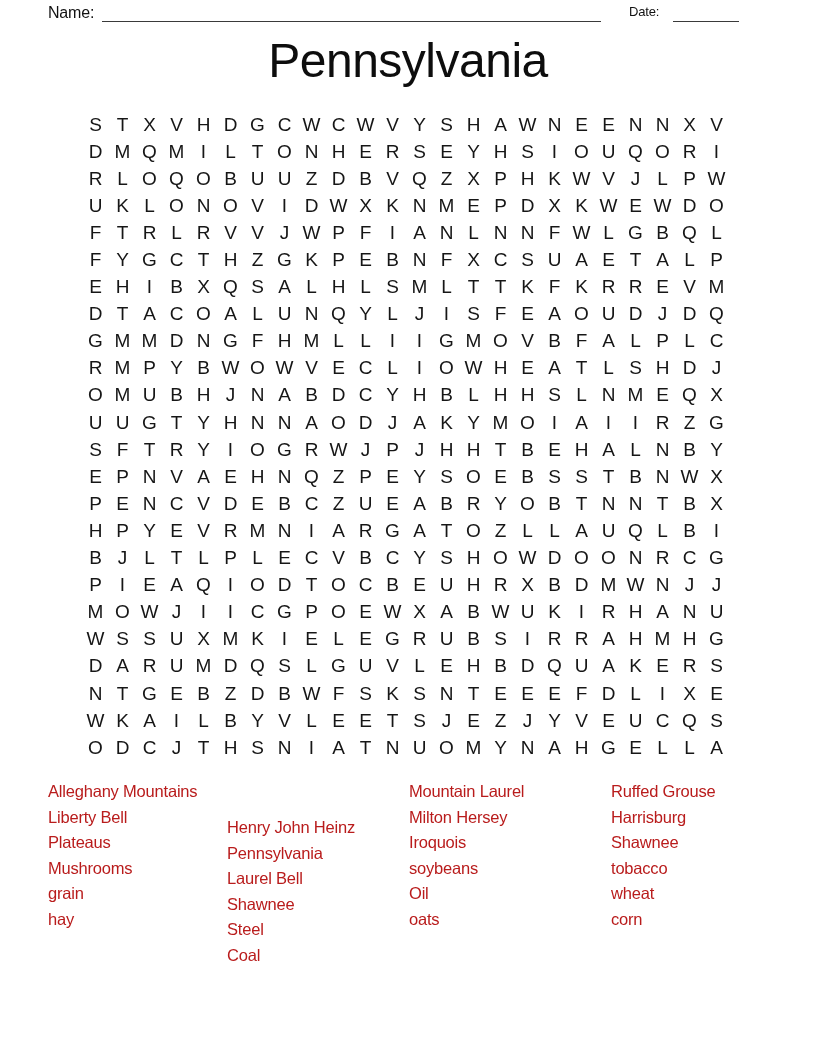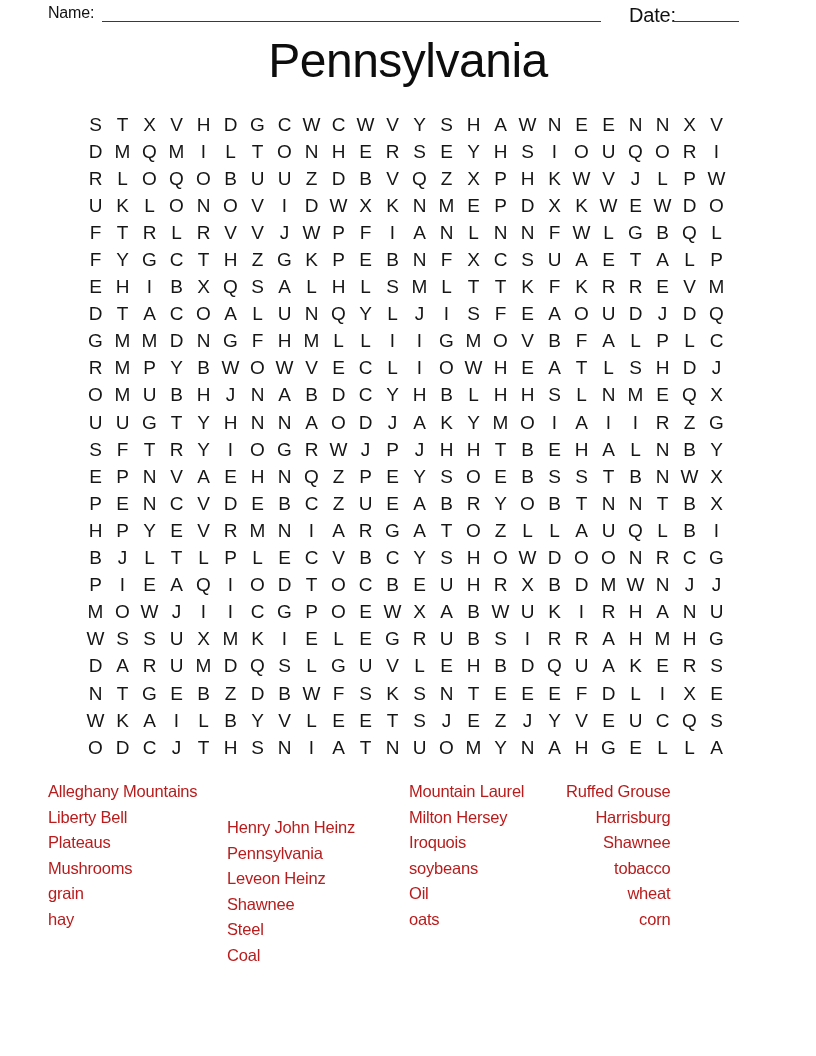--- a/index.html
+++ b/index.html
@@ -30,21 +30,21 @@
     left: 102px;
     top: 21px;
     width: 499px;
     height: 0;
     border-bottom: 1.6px solid #3a3a3a;
   }
   .date-label {
     position: absolute;
     left: 629px;
     top: 4px;
-    font-size: 20px;
+    font-size: 13px;
     letter-spacing: -0.2px;
   }
   .date-line {
     position: absolute;
     left: 673px;
     top: 21px;
     width: 66px;
     height: 0;
     border-bottom: 1.6px solid #3a3a3a;
   }
@@ -98,21 +98,21 @@
     letter-spacing: -0.2px;
     color: #b91c1c;
   }
   .word-col .word {
     line-height: 25.5px;
     white-space: nowrap;
   }
   .word-col.c0 { left: 48px;  }
   .word-col.c1 { left: 227px; margin-top: 36px; }
   .word-col.c2 { left: 409px; }
-  .word-col.c3 { left: 566px; text-align: right; }
+  .word-col.c3 { left: 611px; }
 </style>
 </head>
 <body>
 
 <div class="page">
 
   <span class="name-label">Name:</span>
   <div class="name-line"></div>
 
   <span class="date-label">Date:</span>
@@ -704,21 +704,21 @@
         <div class="word">Alleghany Mountains</div>
         <div class="word">Liberty Bell</div>
         <div class="word">Plateaus</div>
         <div class="word">Mushrooms</div>
         <div class="word">grain</div>
         <div class="word">hay</div>
       </div>
       <div class="word-col c1">
         <div class="word">Henry John Heinz</div>
         <div class="word">Pennsylvania</div>
-        <div class="word">Leveon Heinz</div>
+        <div class="word">Laurel Bell</div>
         <div class="word">Shawnee</div>
         <div class="word">Steel</div>
         <div class="word">Coal</div>
       </div>
       <div class="word-col c2">
         <div class="word">Mountain Laurel</div>
         <div class="word">Milton Hersey</div>
         <div class="word">Iroquois</div>
         <div class="word">soybeans</div>
         <div class="word">Oil</div>

